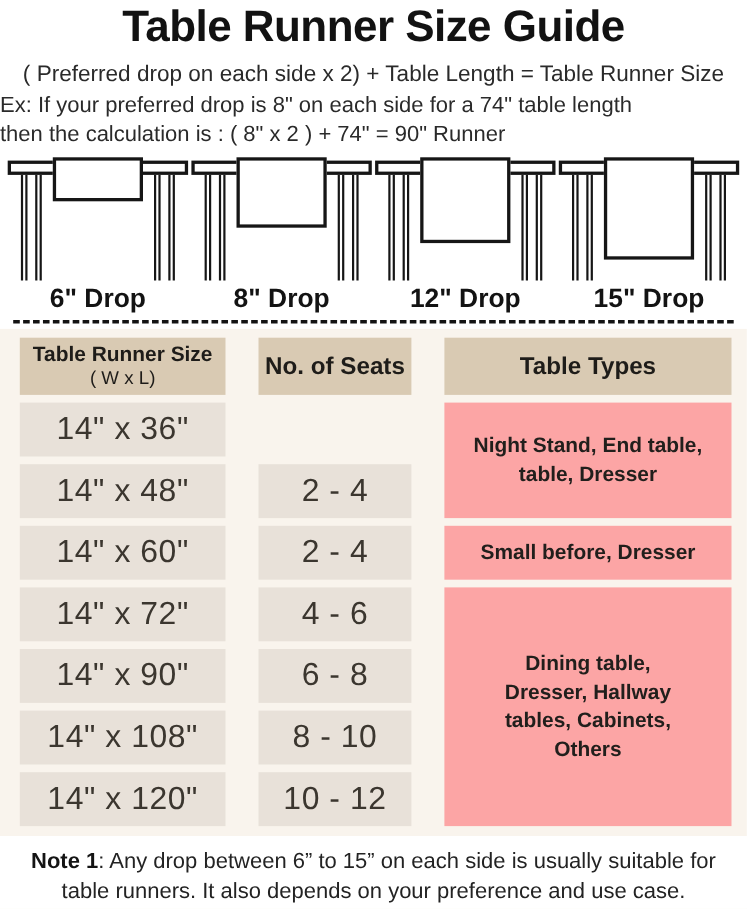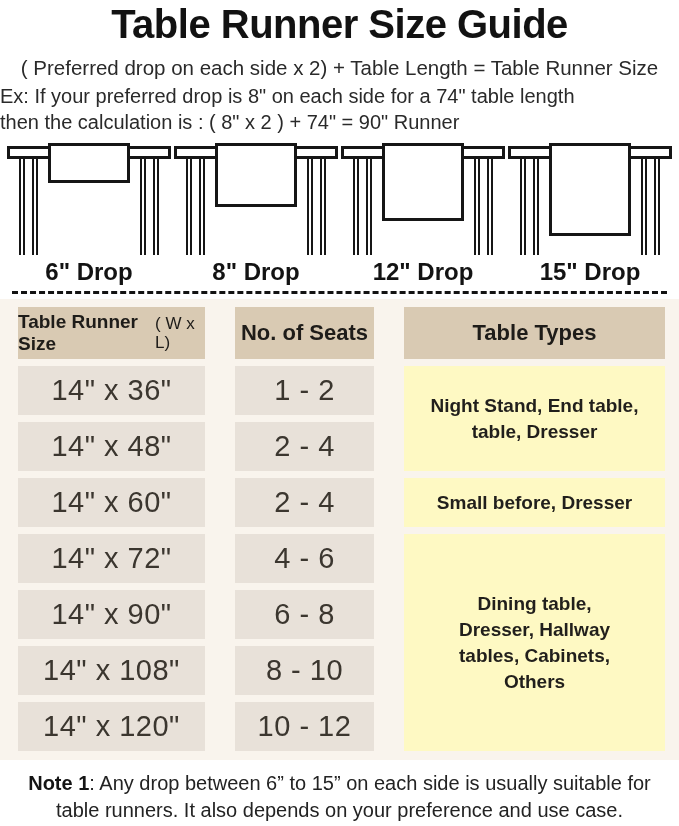--- a/index.html
+++ b/index.html
@@ -23,27 +23,27 @@
   .runner.h6 { height:40px; } .runner.h8 { height:64px; }
   .runner.h12 { height:78px; } .runner.h15 { height:93px; }
   .drop-label { margin-top:3px; font-size:24px; font-weight:700; color:#131313; }
 
   .dashline { margin:5px 12px 0 12px; border-top:3px dashed #131313; height:0; }
 
   
   .panel { margin-top:5px; background:#f9f4ed; padding:8px 14px 9px 18px; }
   .grid { display:grid; grid-template-columns:187px 139px 261px; column-gap:30px;
           grid-template-rows:52px repeat(7, 49px); row-gap:7px; }
-  .hcell { background:#d9cab3; display:flex; flex-direction:row; align-items:center; justify-content:center; color:#1e1c19; }
+  .hcell { background:#d9cab3; display:flex; flex-direction:column; align-items:center; justify-content:center; color:#1e1c19; }
   .hcell .h-main { font-size:19px; font-weight:700; line-height:1.15; }
   .hcell .h-sub { font-size:17px; font-weight:400; line-height:1.15; }
   .hcell.big { font-size:22px; font-weight:700; }
   .dcell { background:#e8e1d9; display:flex; align-items:center; justify-content:center;
            font-size:29px; font-weight:400; letter-spacing:0.5px; color:#3b362f; }
-  .tcell { background:#fef9c3; display:flex; flex-direction:column; align-items:center; justify-content:center;
+  .tcell { background:#fca5a5; display:flex; flex-direction:column; align-items:center; justify-content:center;
            font-size:19px; font-weight:700; line-height:1.36; color:#211f1c; text-align:center; }
   .g-c1 { grid-column:1; } .g-c2 { grid-column:2; } .g-c3 { grid-column:3; }
   .r1{grid-row:1;} .r2{grid-row:2;} .r3{grid-row:3;} .r4{grid-row:4;}
   .r5{grid-row:5;} .r6{grid-row:6;} .r7{grid-row:7;} .r8{grid-row:8;}
   .span-a { grid-row:2/4; } .span-b { grid-row:4/5; } .span-c { grid-row:5/9; }
   .span-b { line-height:1.28; }
 
   
   .notes { padding:10px 6px 0 6px; text-align:center; font-size:20px; line-height:1.34; color:#232323; }
   .notes p { margin:0 auto; max-width:668px; }
@@ -114,21 +114,20 @@
     <div class="grid">
 
       <div class="hcell g-c1 r1">
         <div class="h-main">Table Runner Size</div>
         <div class="h-sub">( W x L)</div>
       </div>
       <div class="hcell big g-c3 r1">Table Types</div>
       <div class="hcell big g-c2 r1">No. of Seats</div>
 
       <div class="dcell g-c1 r2">14" x 36"</div>
-      <div class="dcell g-c2 r2">1 - 2</div>
 
       <div class="dcell g-c1 r3">14" x 48"</div>
       <div class="dcell g-c2 r3">2 - 4</div>
 
       <div class="dcell g-c1 r4">14" x 60"</div>
       <div class="dcell g-c2 r4">2 - 4</div>
 
       <div class="dcell g-c1 r5">14" x 72"</div>
       <div class="dcell g-c2 r5">4 - 6</div>
 

